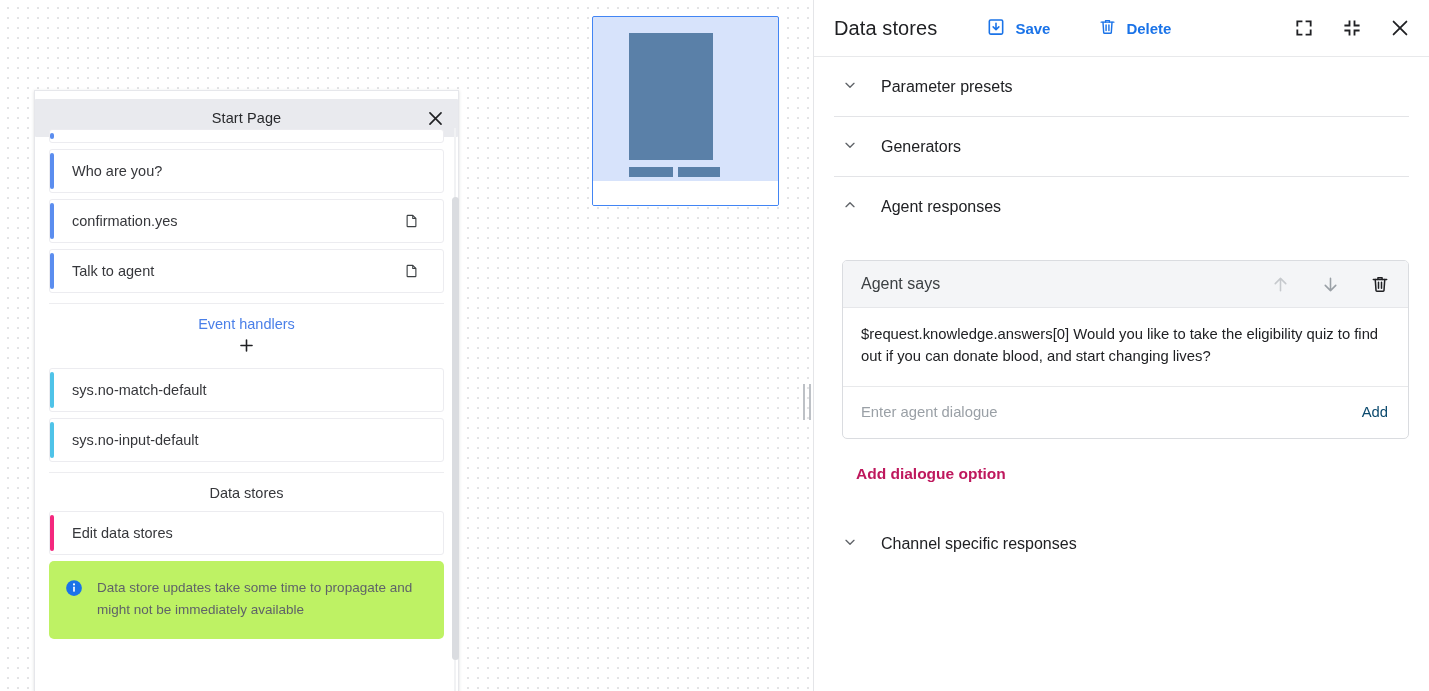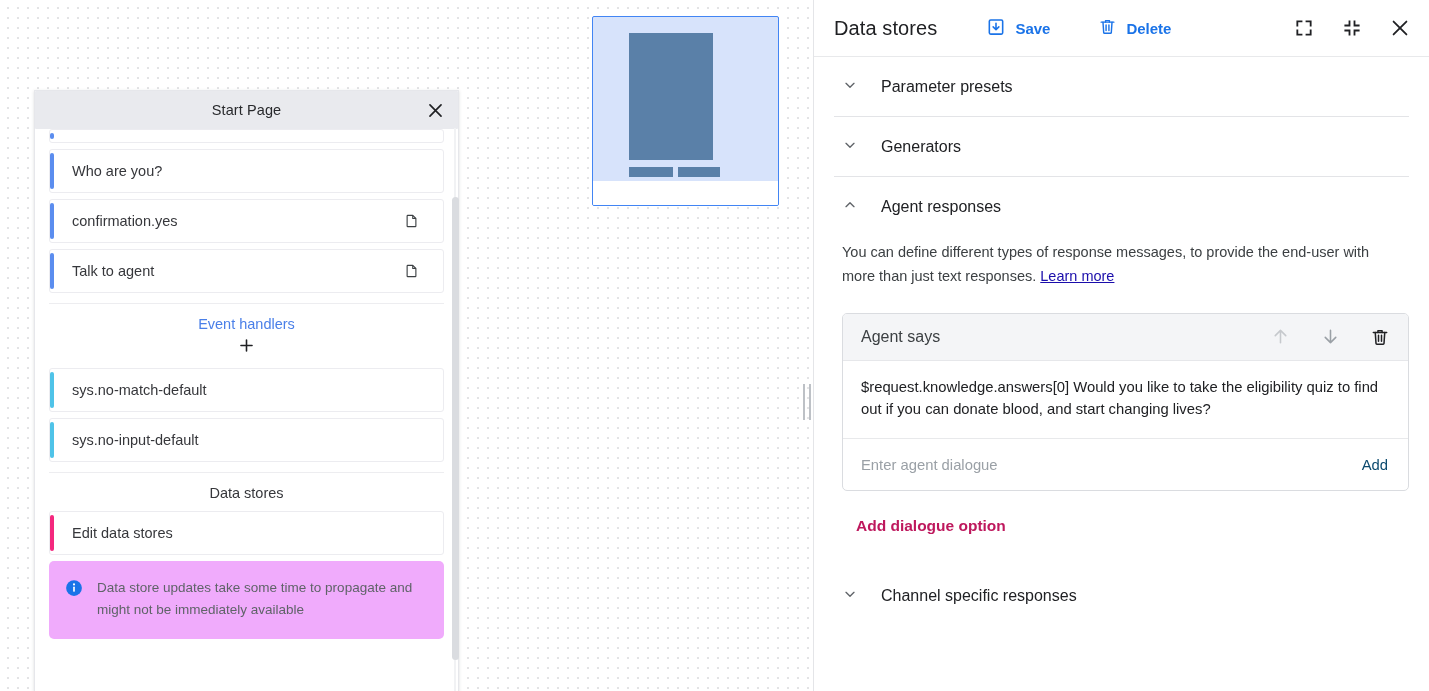--- a/index.html
+++ b/index.html
@@ -31,20 +31,21 @@
     border-bottom: none;
     box-shadow: 0 1px 3px rgba(60,64,67,.18);
     overflow: hidden;
   }
   .flow-dialog-header {
     position: relative;
     height: 38px;
     background: #e9eaee;
     display: flex; align-items: center; justify-content: center;
     border-radius: 1px;
+    margin-top: 8px;
   }
   .flow-dialog-title {
     font-size: 14.5px; color: #28292c; letter-spacing: .1px;
   }
   .flow-dialog-close {
     position: absolute; right: 10px; top: 50%; transform: translateY(-50%);
     width: 26px; height: 26px; display: flex; align-items: center; justify-content: center;
     cursor: pointer;
   }
   .flow-body {
@@ -82,21 +83,21 @@
     display: flex; align-items: center; justify-content: space-between;
     padding: 12px 2px 10px 2px;
     flex-direction: column;
   }
   .sect-head-title { font-size: 14.5px; color: #36373b; }
   .sect-head-title.link { color: #4a7fe8; cursor: pointer; }
   .sect-plus { width: 26px; height: 26px; display:flex; align-items:center; justify-content:center; cursor: pointer; }
 
   .info-box {
     margin-top: 6px;
-    background: #f0abfc;
+    background: #bef264;
     border-radius: 5px;
     display: flex; gap: 14px;
     padding: 16px 18px 18px 16px;
   }
   .info-icon { flex: 0 0 18px; margin-top: 2px; }
   .info-text { font-size: 13.5px; color: #5f6368; line-height: 1.62; }
 
   
   .flow-scrollbar {
     position: absolute; left: 452px; top: 197px;
@@ -398,24 +399,20 @@
 
       <div class="accordion">
         <span>
           <svg width="16" height="16" viewBox="0 0 24 24" fill="none" stroke="#5f6368" stroke-width="2" stroke-linecap="round" stroke-linejoin="round">
               <path d="M6 14.5 L12 8.5 L18 14.5"></path>
             </svg>
         </span>
         <span class="accordion-label">Agent responses</span>
       </div>
 
-      <div class="helper-text">
-        <span>You can define different types of response messages, to provide the end-user with more than just text responses.</span>
-        <span class="helper-link">Learn more</span>
-      </div>
 
       <div class="says-card">
         <div class="says-head">
           <span class="says-head-title">Agent says</span>
           <span class="says-head-icons">
             <span class="says-icon">
               <svg width="21" height="21" viewBox="0 0 24 24" fill="none" stroke="#c6c9cd" stroke-width="1.8" stroke-linecap="round" stroke-linejoin="round">
                   <path d="M12 19 V5 M6 11 L12 5 L18 11"></path>
                 </svg>
             </span>

